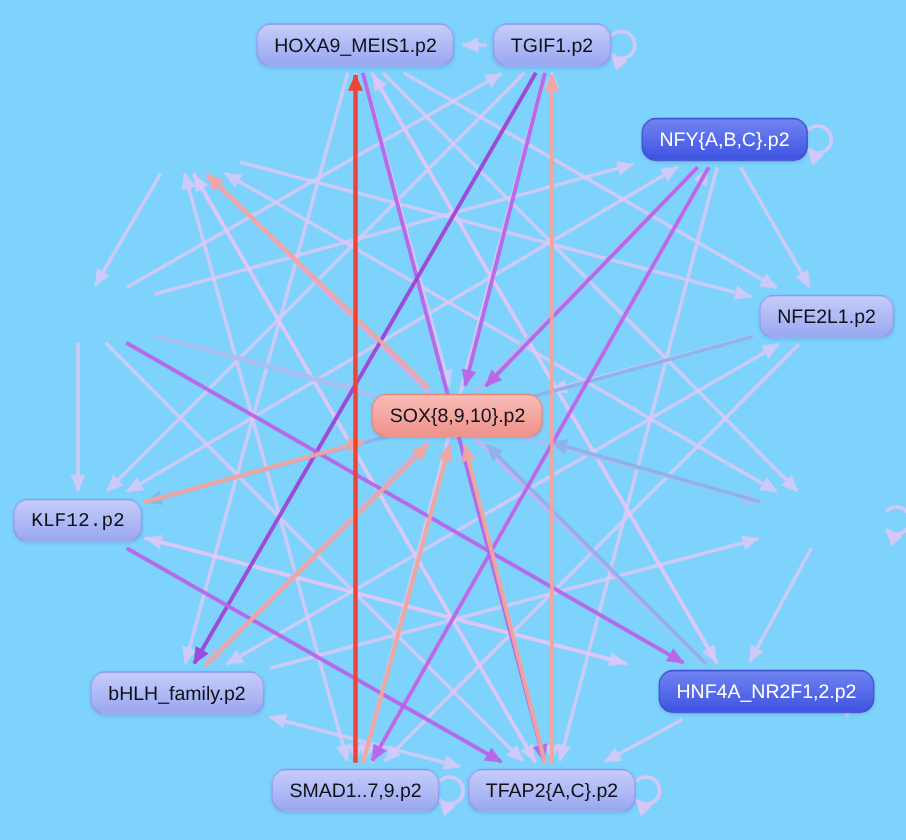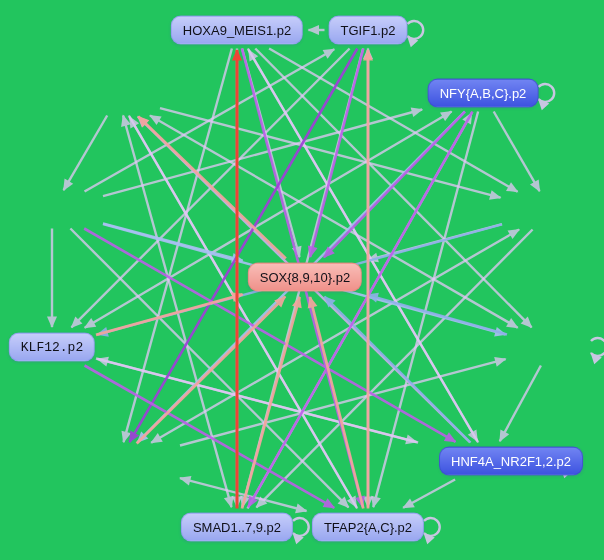--- a/index.html
+++ b/index.html
@@ -1,17 +1,17 @@
 <!DOCTYPE html>
 <html><head>
 <meta charset="utf-8">
 <style>
   html,body{margin:0;padding:0;background:#ffffff;}
   #stage{
-    position:relative;width:604px;height:560px;background:#22c55e;overflow:hidden;
+    position:relative;width:604px;height:560px;background:#7dd3fc;overflow:hidden;
     font-family:"Liberation Sans", sans-serif;
   }
   #edges-svg{position:absolute;left:0;top:0;z-index:1;}
   .node{
     position:absolute;z-index:2;transform:translate(-50%,-50%);
     padding:7px 11px;border-radius:10px;font-size:13px;line-height:1;
     white-space:nowrap;cursor:pointer;user-select:none;
     border:1px solid rgba(130,140,235,0.55);
     box-shadow:0 1px 2px rgba(80,90,180,0.18);
     color:#101018;
@@ -110,18 +110,20 @@
       <path d="M 538.5 87 a 9 9 0 1 1 0 12" fill="none" stroke="#e5c7f8" stroke-width="2.4" opacity="0.85" marker-end="url(#arr-e5c7f8)"></path>
       <path d="M 591 341 a 9 9 0 1 1 0 12" fill="none" stroke="#e5c7f8" stroke-width="2.4" opacity="0.85" marker-end="url(#arr-e5c7f8)"></path>
       <path d="M 561 455 a 9 9 0 1 1 0 12" fill="none" stroke="#e5c7f8" stroke-width="2.4" opacity="0.85" marker-end="url(#arr-e5c7f8)"></path>
       <path d="M 293 521 a 9 9 0 1 1 0 12" fill="none" stroke="#e5c7f8" stroke-width="2.4" opacity="0.85" marker-end="url(#arr-e5c7f8)"></path>
       <path d="M 424 521 a 9 9 0 1 1 0 12" fill="none" stroke="#e5c7f8" stroke-width="2.4" opacity="0.85" marker-end="url(#arr-e5c7f8)"></path>
     </svg>
 
 <div class="node light" style="left: 237px; top: 30px;">HOXA9_MEIS1.p2</div>
     <div class="node light" style="left: 368px; top: 30px;">TGIF1.p2</div>
     <div class="node dark" style="left: 483px; top: 93px;">NFY{A,B,C}.p2</div>
+    <div class="node light" style="left: 551px; top: 211px;">NFE2L1.p2</div>
     <div class="node center" style="left: 305px; top: 277px;">SOX{8,9,10}.p2</div>
     <div class="node light" style="left: 52px; top: 347px; font-family: Liberation Mono, monospace;">KLF12.p2</div>
+    <div class="node light" style="left: 118px; top: 462px;">bHLH_family.p2</div>
     <div class="node dark" style="left: 511px; top: 461px;">HNF4A_NR2F1,2.p2</div>
     <div class="node light" style="left: 237px; top: 527px;">SMAD1..7,9.p2</div>
     <div class="node light" style="left: 368px; top: 527px;">TFAP2{A,C}.p2</div>
   </div>
 
 </body></html>

